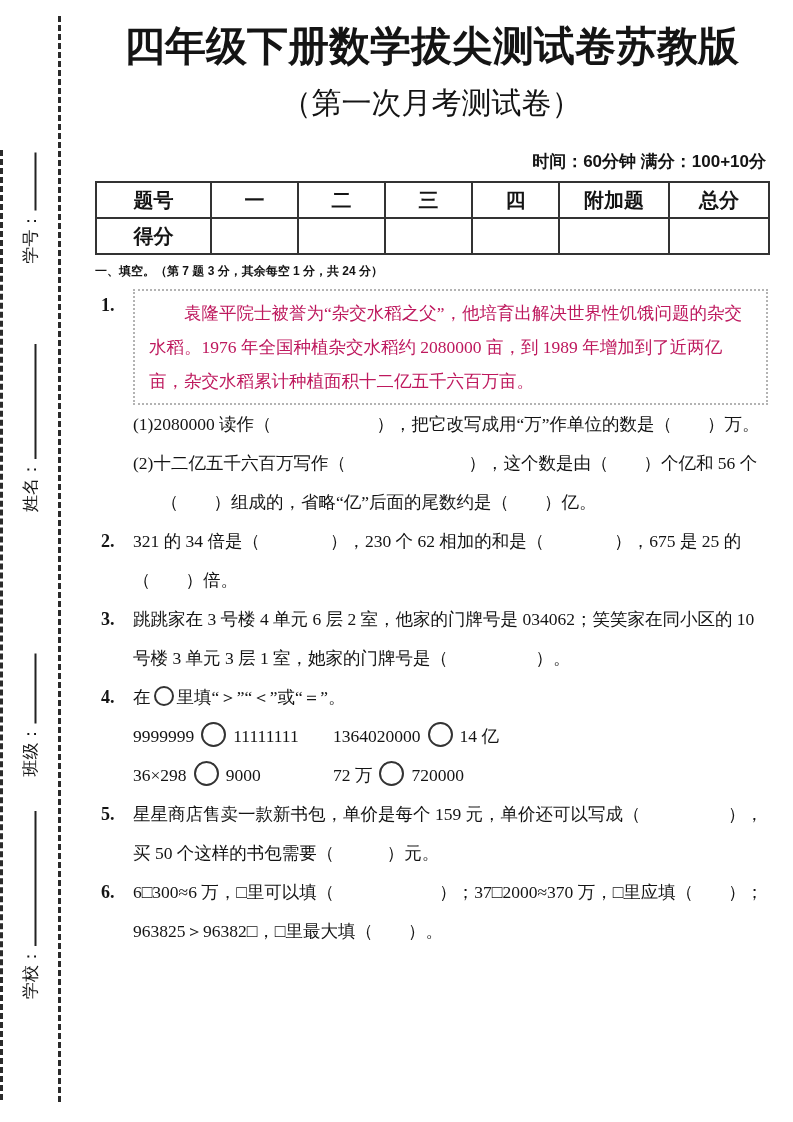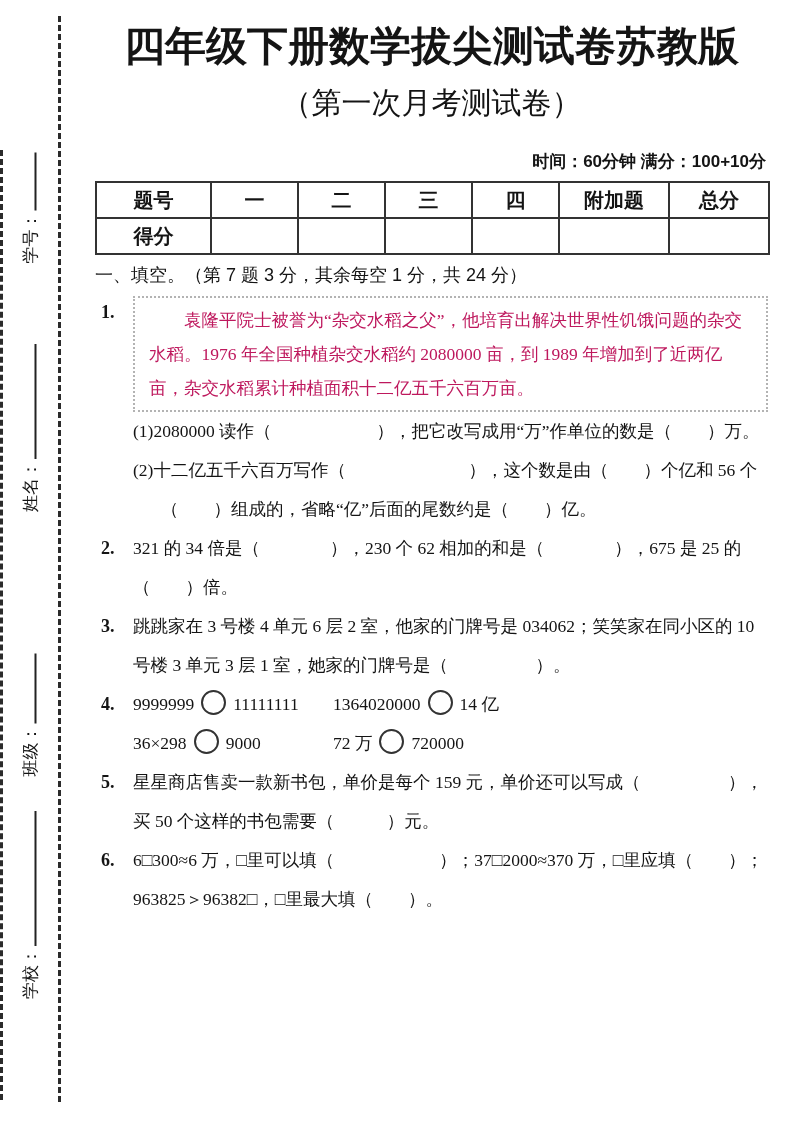--- a/index.html
+++ b/index.html
@@ -20,21 +20,21 @@
   .subtitle{margin:14px 0 0 0;text-align:center;font-family:"Liberation Sans",sans-serif;
          font-weight:400;font-size:30px;line-height:1.2;}
   .exam-info{margin-top:29px;text-align:right;font-family:"Liberation Sans",sans-serif;
          font-weight:600;font-size:17px;padding-right:2px;}
 
   table.score-table{width:100%;border-collapse:collapse;table-layout:fixed;margin-top:8px;
          font-family:Liberation Serif, serif;}
   table.score-table th,table.score-table td{border:2px solid #333;height:34px;text-align:center;
          vertical-align:middle;font-size:20px;font-weight:700;padding:0;}
 
-  .section-heading{margin-top:8px;font-family:"Liberation Sans",sans-serif;font-weight:400;font-size:18px;}
+  .section-heading{margin-top:8px;font-family:"Liberation Sans",sans-serif;font-weight:700;font-size:12px;}
 
   .questions{margin-top:6px;}
   .question{display:flex;align-items:flex-start;}
   .q-num{flex:none;width:38px;box-sizing:border-box;padding-left:6px;font-weight:700;font-size:18px;line-height:39px;}
   .q-body{flex:1;font-size:17.5px;line-height:39px;}
   .passage-box{border:2px dotted #b3b3b3;padding:5px 14px;line-height:34px;margin-top:3px;color:#be185d;}
   .q-part{text-indent:-28px;padding-left:28px;}
 
   .comparisons{display:grid;grid-template-columns:200px auto;}
   .comparison{white-space:nowrap;}
@@ -123,20 +123,21 @@
       </div>
 
       <div class="question">
         <div class="q-num">3.</div>
         <div class="q-body">跳跳家在 3 号楼 4 单元 6 层 2 室，他家的门牌号是 034062；笑笑家在同小区的 10 号楼 3 单元 3 层 1 室，她家的门牌号是（　　　　　）。</div>
       </div>
 
       <div class="question">
         <div class="q-num">4.</div>
         <div class="q-body">
+          <div><span>在</span><span class="circle circle-sm"></span><span>里填“＞”“＜”或“＝”。</span></div>
           <div class="comparisons">
             <span class="comparison"><span>9999999</span><span class="circle"></span><span>11111111</span></span>
             <span class="comparison"><span>1364020000</span><span class="circle"></span><span>14 亿</span></span>
             <span class="comparison"><span>36×298</span><span class="circle"></span><span>9000</span></span>
             <span class="comparison"><span>72 万</span><span class="circle"></span><span>720000</span></span>
           </div>
         </div>
       </div>
 
       <div class="question">

